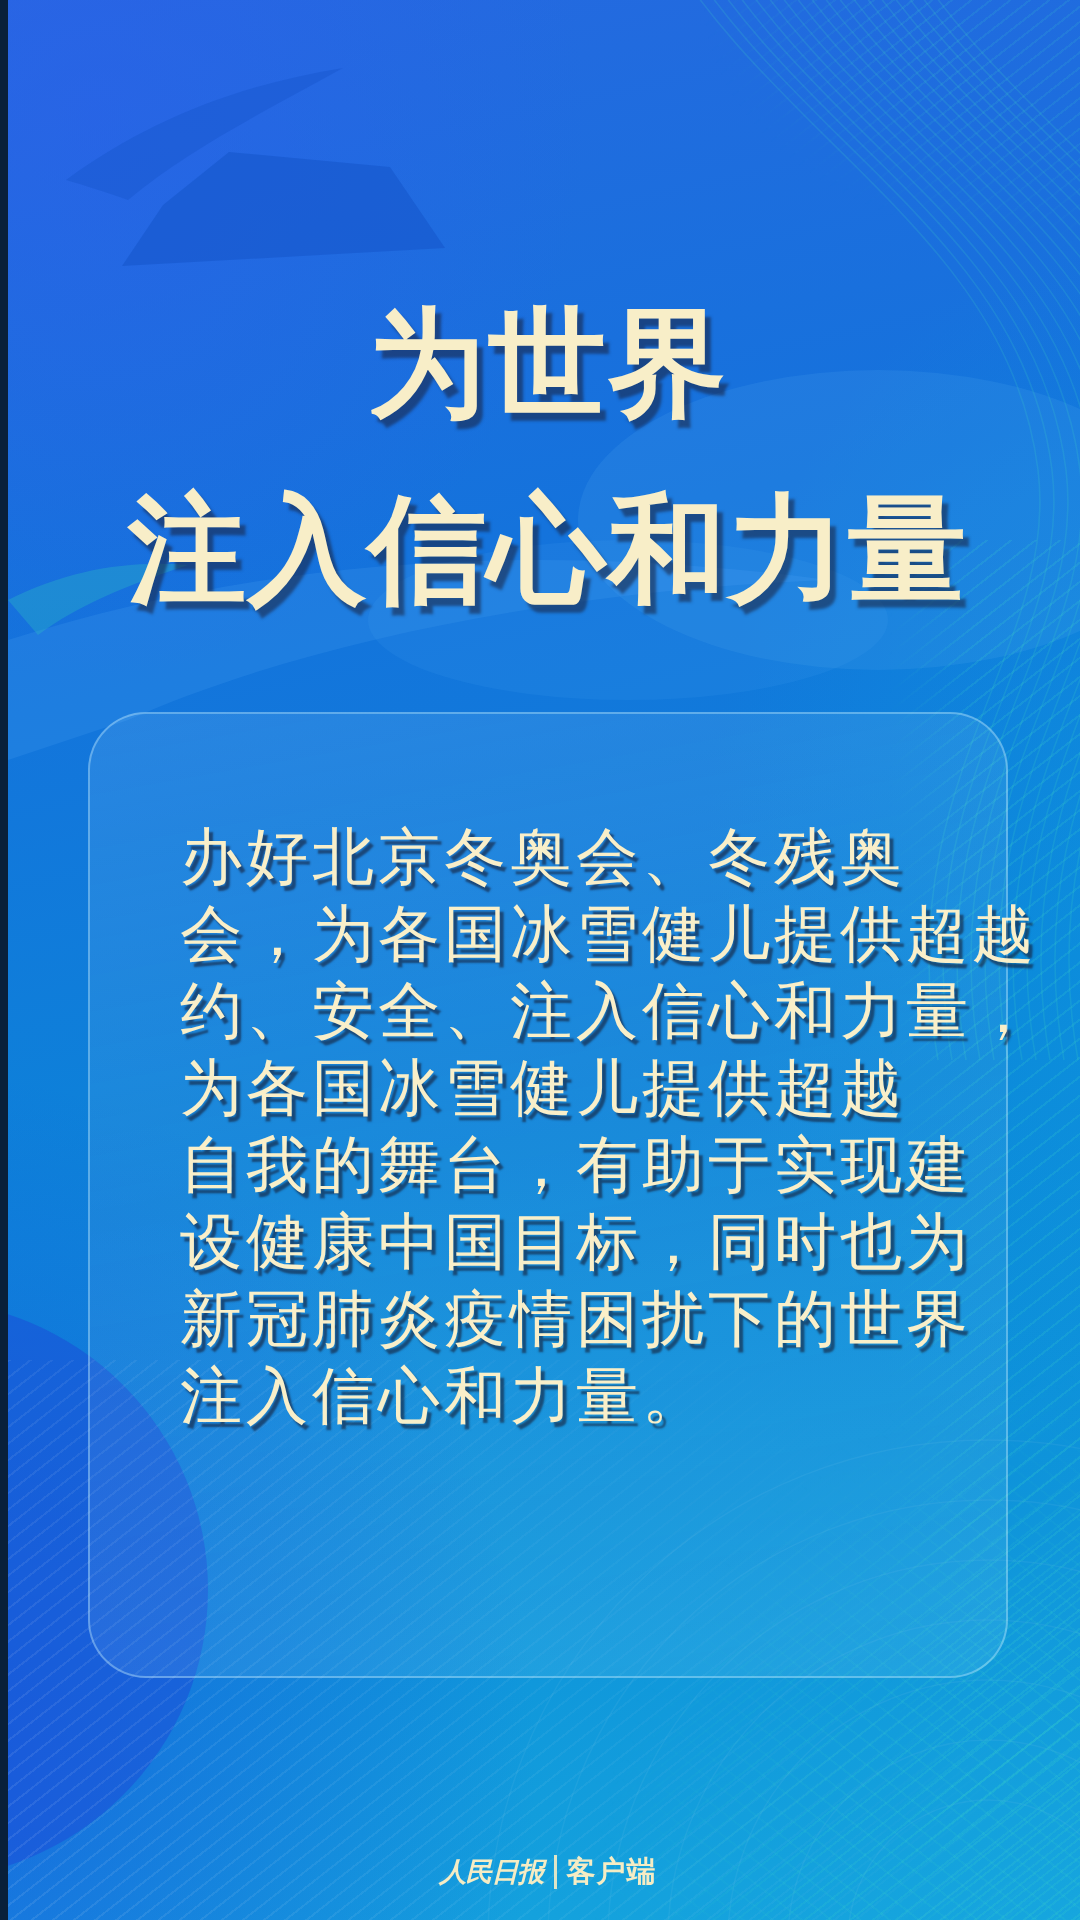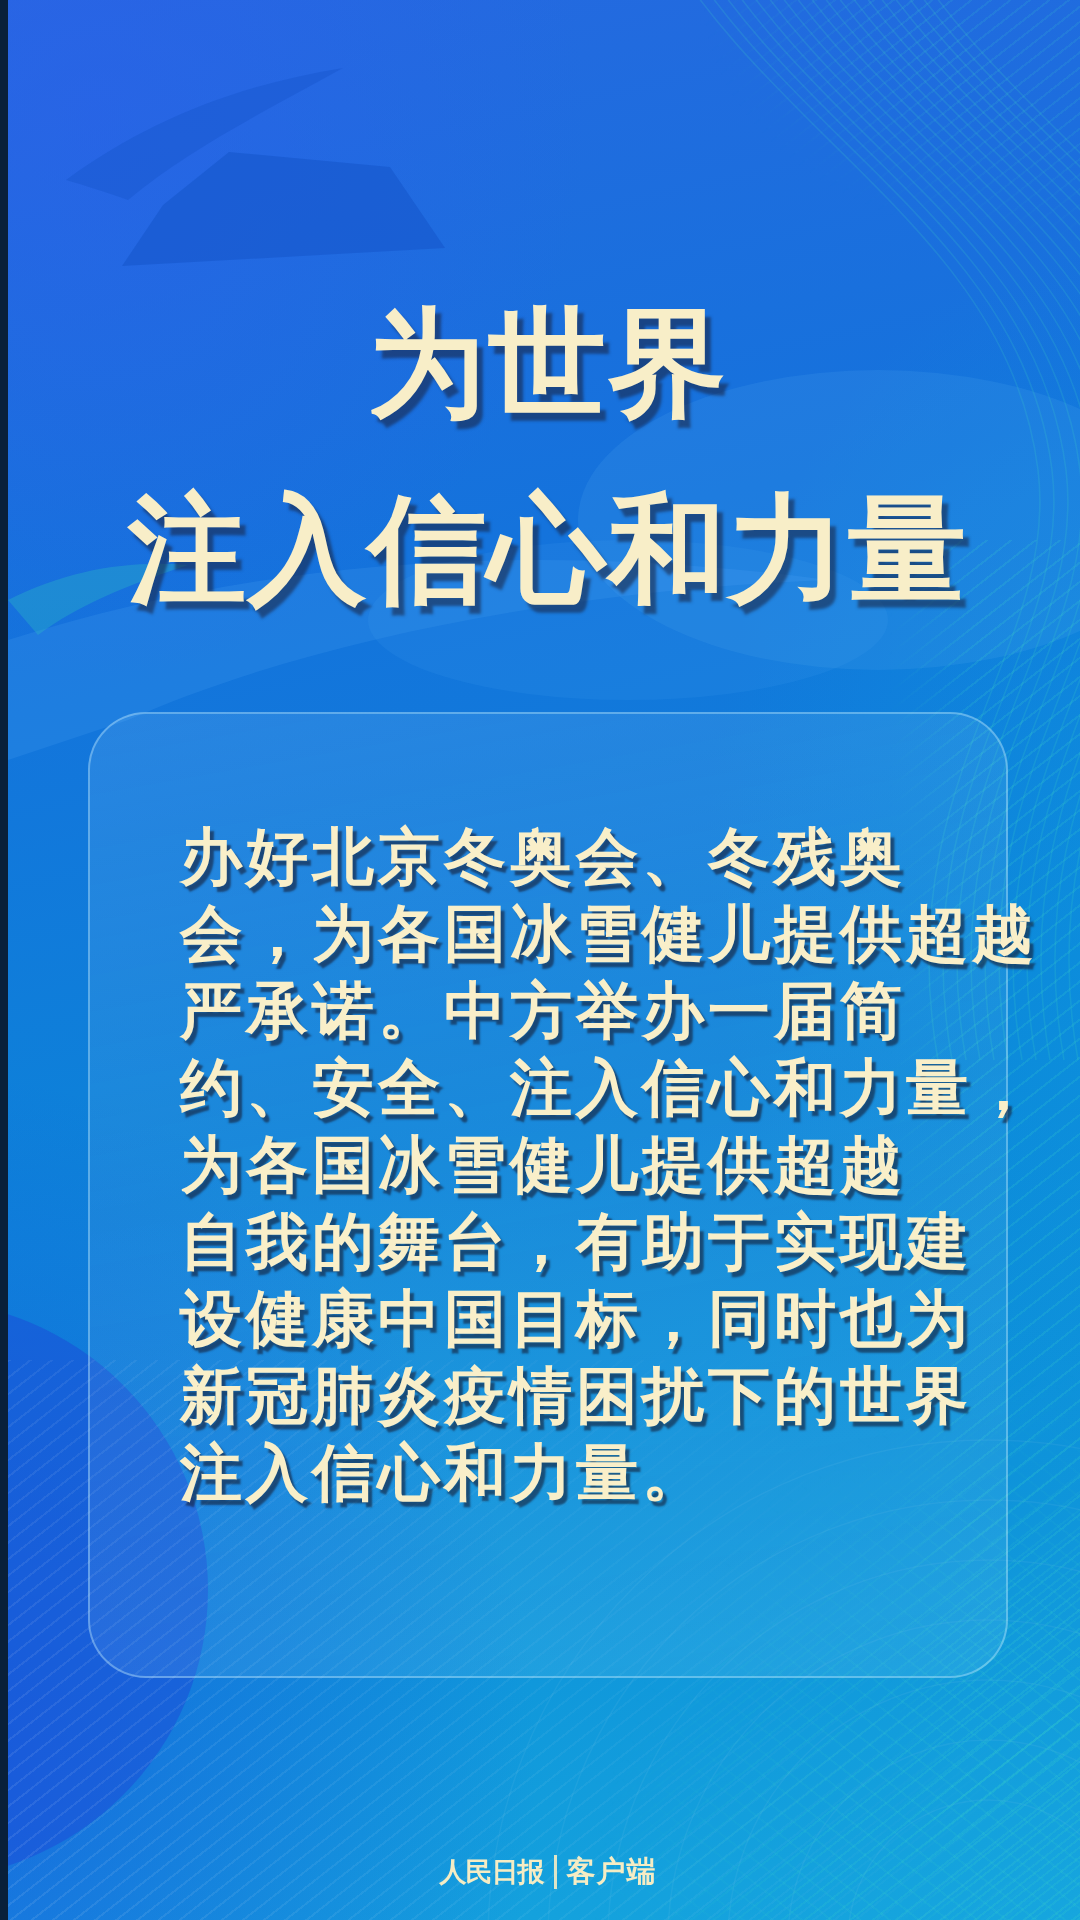--- a/index.html
+++ b/index.html
@@ -65,21 +65,21 @@
       text-shadow: 6px 8px 3px rgba(25,32,60,0.55);
       z-index: 3;
     }
 
     .quote {
       position: absolute; left: 172px; top: 818px; width: 780px;
       z-index: 3;
     }
     .quote-line {
       font-size: 62px;
-      font-weight: bold;
+      font-weight: normal;
       line-height: 77px;
       letter-spacing: 4px;
       color: #f9efc9;
       text-shadow: 4px 5px 2px rgba(22,28,52,0.6);
       white-space: nowrap;
     }
 
     .caption {
       position: absolute; left: 0; right: 0; top: 1572px;
       text-align: center;
@@ -89,20 +89,21 @@
       z-index: 3;
     }
 
     .footer {
       position: absolute; left: 0; right: 0; bottom: 28px;
       display: flex; align-items: center; justify-content: center;
       z-index: 3;
     }
     .footer-script {
       font-family: "DejaVu Serif", "Liberation Serif", serif;
+      font-style: italic;
       font-weight: bold;
       font-size: 27px;
       letter-spacing: -1px;
       color: #f5ecc4;
     }
     .footer-divider-line {
       width: 3px; height: 34px;
       margin: 0 10px;
       background: rgba(245,236,196,0.9);
     }
@@ -178,21 +179,20 @@
   <div class="title">
     <div>为世界</div>
     <div>注入信心和力量</div>
   </div>
 
   <div class="quote-card"></div>
 
   <div class="quote">
     <div class="quote-line">办好北京冬奥会、冬残奥</div>
     <div class="quote-line">会，为各国冰雪健儿提供超越</div>
-    <div class="quote-line">严承诺。中方举办一届简</div>
     <div class="quote-line">约、安全、注入信心和力量，</div>
     <div class="quote-line">为各国冰雪健儿提供超越</div>
     <div class="quote-line">自我的舞台，有助于实现建</div>
     <div class="quote-line">设健康中国目标，同时也为</div>
     <div class="quote-line">新冠肺炎疫情困扰下的世界</div>
     <div class="quote-line">注入信心和力量。</div>
   </div>
 
 
   <div class="footer">

